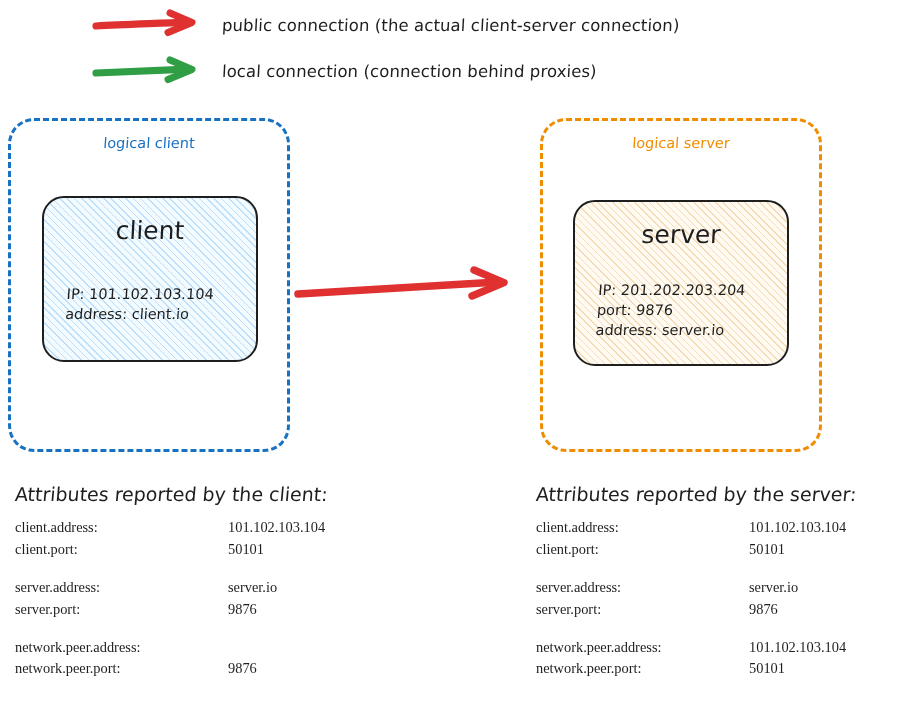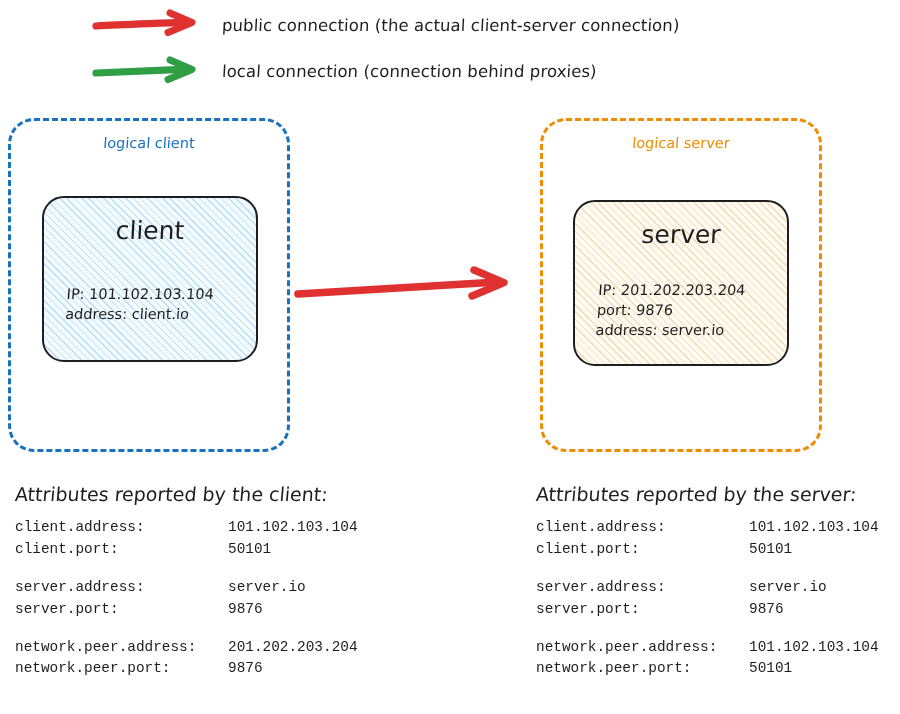--- a/index.html
+++ b/index.html
@@ -145,21 +145,21 @@
     white-space: nowrap;
     margin-bottom: 12px;
     font-family: "DejaVu Sans", sans-serif;
   }
   .attr-group {
     margin-bottom: 16px;
   }
   .attr-group:last-child { margin-bottom: 4px; }
   .attr-row {
     display: flex;
-    font-family: Liberation Mono, monospace;
+    font-family: Liberation Serif, serif;
     font-size: 14.4px;
     line-height: 1.52;
     color: #1e1e1e;
     white-space: nowrap;
   }
   .attr-key   { width: 213px; flex: 0 0 213px; }
   .attr-value { }
 </style>
 </head>
 <body>
@@ -233,21 +233,20 @@
       </div>
       <div class="attr-row">
         <span class="attr-key">server.port:</span>
         <span class="attr-value">9876</span>
       </div>
     </div>
 
     <div class="attr-group">
       <div class="attr-row">
         <span class="attr-key">network.peer.address:</span>
-        <span class="attr-value">201.202.203.204</span>
       </div>
       <div class="attr-row">
         <span class="attr-key">network.peer.port:</span>
         <span class="attr-value">9876</span>
       </div>
     </div>
   </div>
 
   <div class="attr-panel" id="attrs-server">
     <div class="attr-heading">Attributes reported by the server:</div>

